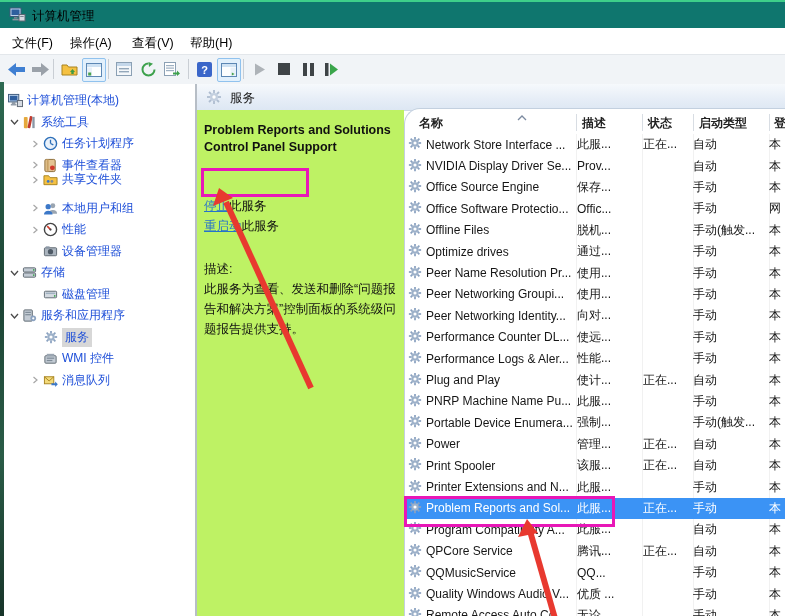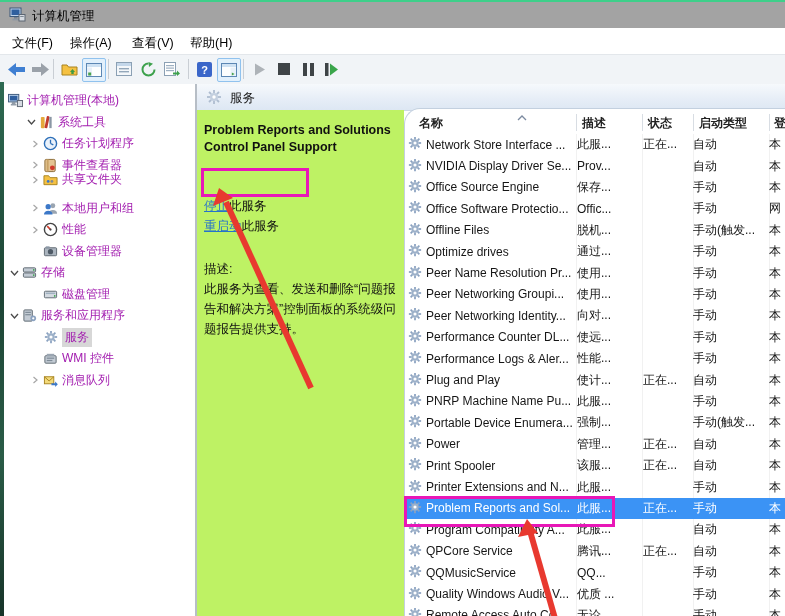--- a/index.html
+++ b/index.html
@@ -3,35 +3,35 @@
 <meta charset="utf-8">
 <style>
   html,body{margin:0;padding:0;width:785px;height:616px;overflow:hidden;
     font-family:"Liberation Sans","DejaVu Sans",sans-serif;background:#fff;}
   #app{position:absolute;inset:0;width:785px;height:616px;background:#fff;}
 
   
   .top-green-edge{position:absolute;left:0;top:0;width:785px;height:2px;background:#3ecf8a;}
   .left-desktop-edge{position:absolute;left:0;top:82px;width:4px;height:534px;
     background:linear-gradient(180deg,#2e6a52 0%,#1d4435 40%,#2a5c47 70%,#173429 100%);}
-  .title-bar{position:absolute;left:0;top:2px;width:785px;height:26px;background:#a3a3a3;}
+  .title-bar{position:absolute;left:0;top:2px;width:785px;height:26px;background:#0f766e;}
   .title-bar .app-icon{position:absolute;left:9px;top:4px;}
   .title-bar .title-text{position:absolute;left:32px;top:6px;font-size:12.5px;color:#000;}
   .menu-bar{position:absolute;left:0;top:28px;width:785px;height:26px;background:#fff;}
   .menu-item{position:absolute;top:5px;font-size:12.5px;color:#000;padding:2px 6px;cursor:default;}
   .toolbar{position:absolute;left:0;top:54px;width:785px;height:29px;background:#f1f4f7;
     border-top:1px solid #e3e7eb;border-bottom:1px solid #d4d9df;}
   .tbtn{position:absolute;top:3px;width:22px;height:22px;display:flex;align-items:center;justify-content:center;}
   .tbtn.lit{border:1px solid #90c2ee;background:#e2f0fc;border-radius:2px;}
   .tsep{position:absolute;top:4px;width:1px;height:20px;background:#c9ced4;}
 
   
   .tree-pane{position:absolute;left:4px;top:84px;width:191px;height:532px;background:#fff;
     border-right:2px solid #b7bec6;}
-  .tree-row{position:absolute;left:0;height:21px;width:100%;display:flex;align-items:center;font-size:12px;color:#a21caf;}
+  .tree-row{position:absolute;left:0;height:21px;width:100%;display:flex;align-items:center;font-size:12px;color:#1d4ed8;}
   .tree-expander{width:10px;height:10px;display:inline-flex;align-items:center;justify-content:center;margin-right:3px;}
   .tree-ico{width:15px;height:15px;margin-right:4px;display:inline-flex;align-items:center;justify-content:center;}
   .tree-label{white-space:nowrap;}
   .tree-label.sel{background:#d7d7d7;padding:1px 3px;}
 
   .right-pane{position:absolute;left:197px;top:84px;width:588px;height:532px;background:#fff;}
   .pane-header{position:absolute;left:0;top:0;width:588px;height:26px;
     background:linear-gradient(180deg,#f6f9fc 0%,#e7eef7 55%,#dde7f3 100%);
     border-bottom:1px solid #cdd8e6;}
   .pane-header .hdr-ico{position:absolute;left:9px;top:5px;}
@@ -187,21 +187,21 @@
           <svg width="15" height="15" viewBox="0 0 16 16">
             <rect x="0.5" y="1.5" width="11" height="8" fill="#bdd3ec" stroke="#3c587a"></rect>
             <rect x="2" y="3" width="8" height="5" fill="#2f5f9e"></rect>
             <rect x="4" y="10" width="4" height="1.5" fill="#74808f"></rect>
             <rect x="3" y="11.8" width="6" height="1.5" fill="#8c97a4"></rect>
             <rect x="10" y="8" width="5.5" height="6.5" fill="#d6dbe2" stroke="#5c6673"></rect>
           </svg>
         </span>
         <span class="tree-label">计算机管理(本地)</span>
       </div>
-      <div class="tree-row" style="top: 27.5px; padding-left: 22px;">
+      <div class="tree-row" style="top: 27.5px; padding-left: 5px;">
         <span class="tree-expander">
           <svg width="9" height="8" viewBox="0 0 9 8">
             <polyline points="1,2 4.5,6 8,2" fill="none" stroke="#4a4a4a" stroke-width="1.3"></polyline>
           </svg>
         </span>
         <span class="tree-ico">
           <svg width="15" height="15" viewBox="0 0 16 16">
             <rect x="2" y="2" width="4" height="12" rx="1" fill="#e5a93c"></rect>
             <rect x="7" y="1" width="3" height="13" rx="1" fill="#c23b2e" transform="rotate(12 8 8)"></rect>
             <rect x="11" y="2" width="2.5" height="12" fill="#8a97a5"></rect>

